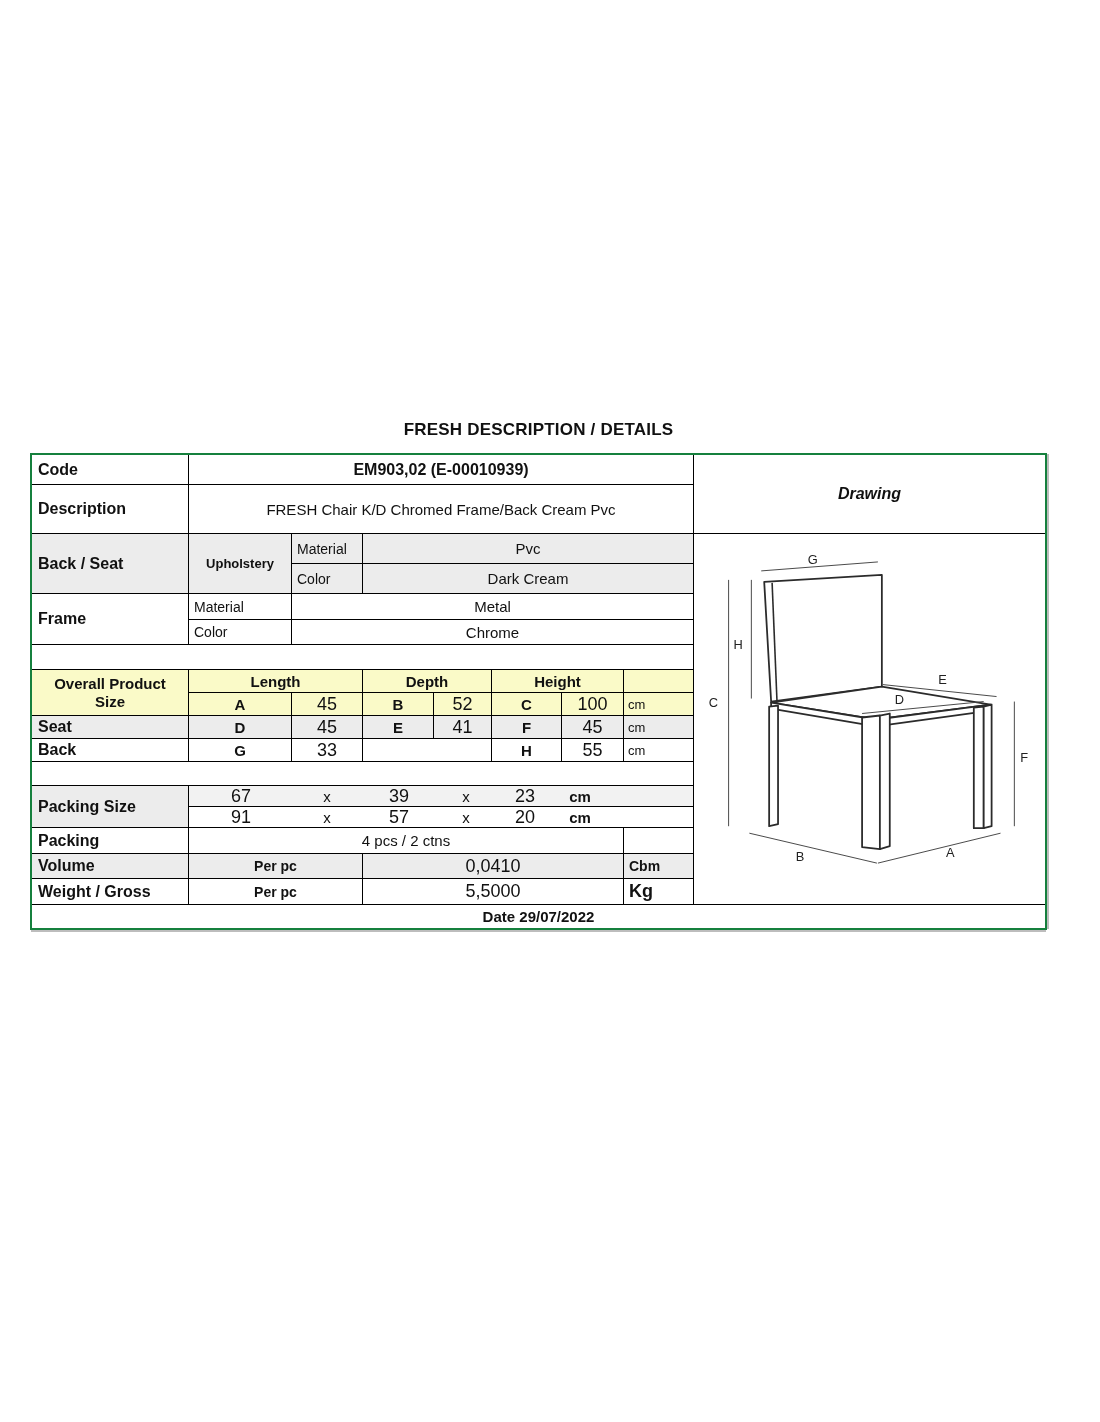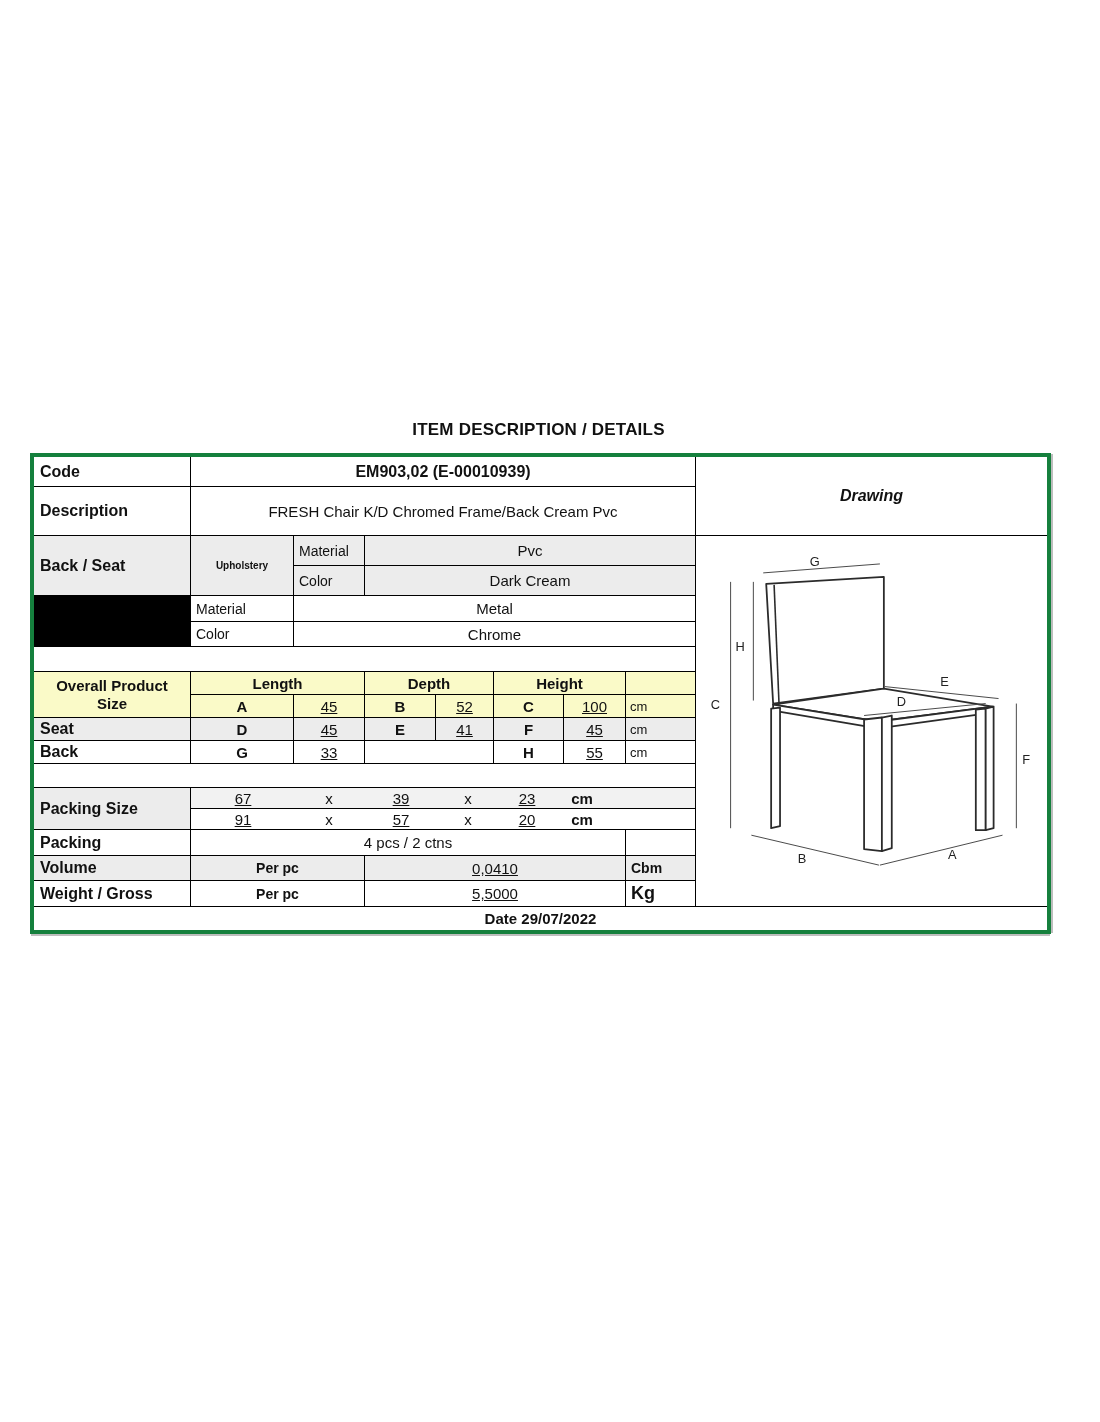--- a/index.html
+++ b/index.html
@@ -3,64 +3,64 @@
 <meta charset="utf-8">
 <style>
   html,body{margin:0;padding:0;background:#fff;}
   .page{position:relative;width:1100px;height:1422px;background:#ffffff;
         font-family:"Liberation Sans",sans-serif;color:#111;}
   .doc-title{position:absolute;left:30px;top:420px;width:1017px;text-align:center;
              font-size:17px;font-weight:bold;letter-spacing:.2px;}
   .spec{position:absolute;left:30px;top:453px;display:grid;
         grid-template-columns:156px 102px 70px 70px 57px 69px 61px 69px 351px;
         grid-template-rows:29px 48px 29px 29px 25px 24px 24px 22px 22px 22px 22px 23px 20px 20px 25px 24px 25px 23px;
-        gap:1px;background:#000;border:4px solid #15803d;
+        gap:1px;background:#000;border:2px solid #15803d;
         box-shadow:0 3px 0 -1px #bdbdbd, 3px 0 0 -1px #bdbdbd;}
   .cell{background:#fff;display:flex;align-items:center;font-size:15px;overflow:hidden;}
   .lab{font-weight:bold;font-size:16px;padding-left:6px;}
   .sublab{font-weight:normal;font-size:14px;padding-left:5px;}
   .ctr{justify-content:center;}
   .col2{flex-direction:column;justify-content:center;line-height:1.15;align-items:center;}
   .bold{font-weight:bold;}
   .gy{background:#ECECEC;}
   .gy2{background:#F2F2F2;}
   .yl{background:#FAFAC8;}
   .unit{font-size:13px;padding-left:4px;font-weight:normal;}
   .tt{box-shadow:0 -1px 0 0 #000;}
   .dhead{box-shadow:-1px 0 0 0 #000;font-weight:bold;font-size:16px;font-style:italic;}
   .dcanvas{box-shadow:-1px 0 0 0 #000, 0 -1px 0 0 #000;position:relative;}
   .dcanvas svg{position:absolute;inset:0;width:100%;height:100%;}
   .packrow{display:flex;align-items:center;width:100%;}
   .packrow span{display:inline-block;text-align:center;}
   .pw1{width:104px}.pw2{width:68px}.pw3{width:76px}.pw4{width:58px}.pw5{width:60px}
   .pw6{width:50px;font-weight:bold;}
-  .num{font-size:15px;text-decoration:underline;}
+  .num{font-size:18px;}
   .chair{stroke:#2b2b2b;stroke-width:1.8;fill:#fff;stroke-linejoin:round;}
   .chairline{stroke:#2b2b2b;stroke-width:1.6;fill:none;}
   .dim{stroke:#4a4a4a;stroke-width:1;fill:none;}
   .dimtxt{font-family:"Liberation Sans",sans-serif;font-size:13px;fill:#222;}
 </style>
 </head>
 <body>
 
 <div class="page">
 
-  <div class="doc-title">ITEM DESCRIPTION / DETAILS</div>
+  <div class="doc-title">FRESH DESCRIPTION / DETAILS</div>
 
   <div class="spec">
 
     <div class="cell lab" style="grid-area:1/1/2/2">Code</div>
     <div class="cell ctr bold" style="grid-area:1/2/2/9;font-size:16px">EM903,02 (E-00010939)</div>
     <div class="cell ctr dhead" style="grid-area:1/9/3/10">Drawing</div>
 
     <div class="cell lab" style="grid-area:2/1/3/2">Description</div>
     <div class="cell ctr" style="grid-area:2/2/3/9">FRESH Chair K/D Chromed Frame/Back Cream Pvc</div>
 
     <div class="cell lab gy tt" style="grid-area:3/1/5/2">Back / Seat</div>
-    <div class="cell ctr bold gy tt" style="grid-area:3/2/5/3;font-size:10px">Upholstery</div>
+    <div class="cell ctr bold gy tt" style="grid-area:3/2/5/3;font-size:13px">Upholstery</div>
     <div class="cell sublab gy tt" style="grid-area:3/3/4/4">Material</div>
     <div class="cell ctr gy tt" style="grid-area:3/4/4/9">Pvc</div>
     <div class="cell sublab gy" style="grid-area:4/3/5/4">Color</div>
     <div class="cell ctr gy" style="grid-area:4/4/5/9">Dark Cream</div>
 
     <div class="cell dcanvas" style="grid-area:3/9/18/10">
       <svg viewBox="0 0 355 371" preserveAspectRatio="none">
 
         <line class="dim" x1="68" y1="37" x2="186" y2="28"></line>
         <line class="dim" x1="58" y1="46" x2="58" y2="165"></line>
@@ -91,20 +91,21 @@
         <text class="dimtxt" x="40" y="115">H</text>
         <text class="dimtxt" x="15" y="173">C</text>
         <text class="dimtxt" x="247" y="150">E</text>
         <text class="dimtxt" x="203" y="170">D</text>
         <text class="dimtxt" x="330" y="229">F</text>
         <text class="dimtxt" x="103" y="328">B</text>
         <text class="dimtxt" x="255" y="324">A</text>
       </svg>
     </div>
 
+    <div class="cell lab tt" style="grid-area:5/1/7/2">Frame</div>
     <div class="cell sublab tt" style="grid-area:5/2/6/3">Material</div>
     <div class="cell ctr tt" style="grid-area:5/3/6/9">Metal</div>
     <div class="cell sublab" style="grid-area:6/2/7/3">Color</div>
     <div class="cell ctr" style="grid-area:6/3/7/9">Chrome</div>
 
     <div class="cell tt" style="grid-area:7/1/8/9"></div>
 
     <div class="cell ctr col2 yl bold tt" style="grid-area:8/1/10/2;font-size:15px">
       <div>Overall Product</div>
       <div>Size</div>

